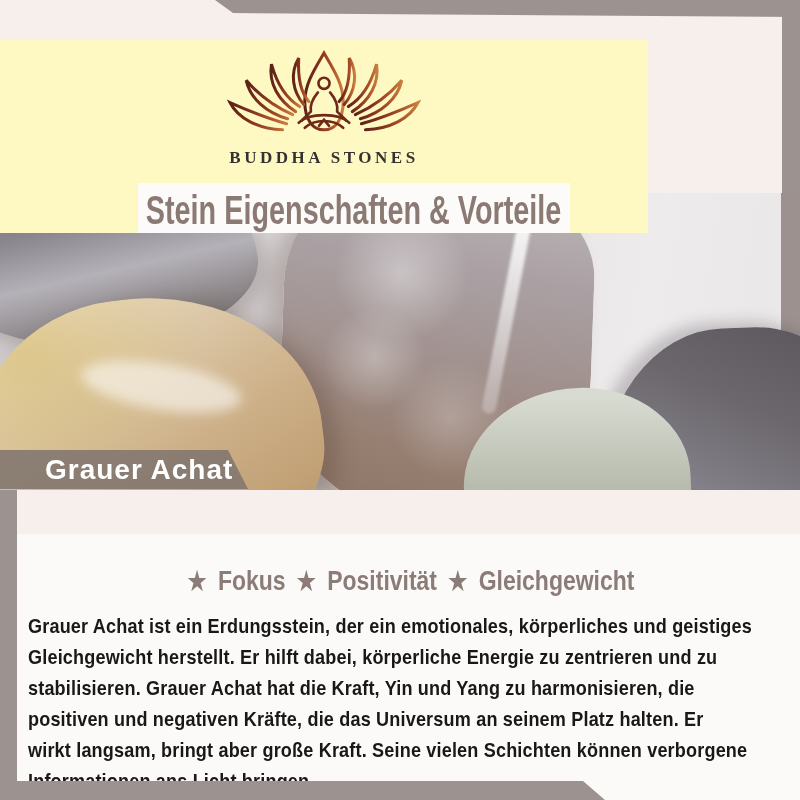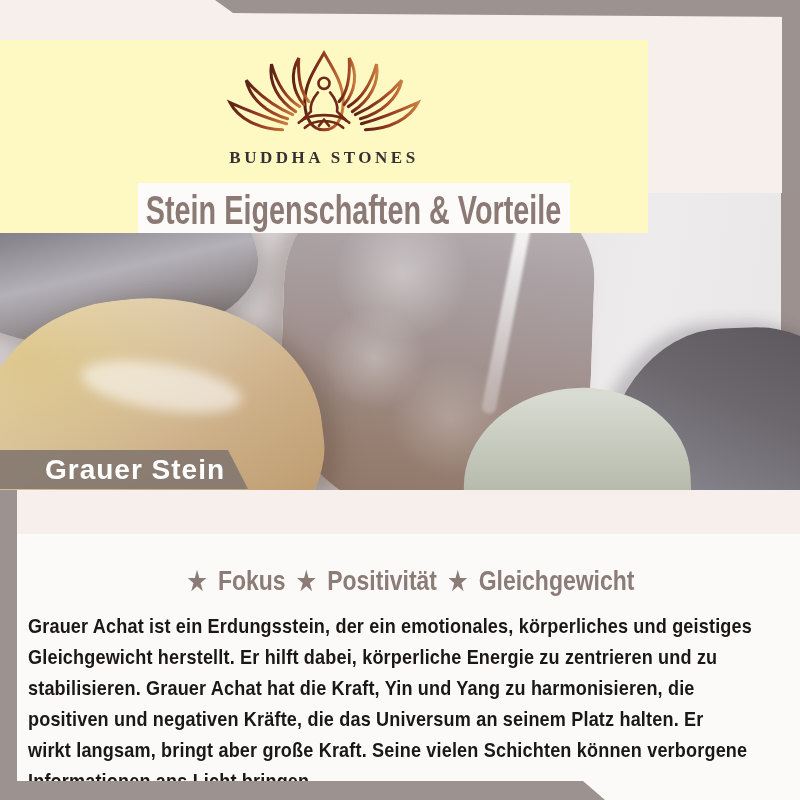--- a/index.html
+++ b/index.html
@@ -162,21 +162,21 @@
       <div class="stoneC-highlight"></div>
     </div>
     <div class="stone stoneB">
       <div class="stoneB-highlight"></div>
     </div>
     <div class="stone stoneD"></div>
     <div class="stone stoneE"></div>
   </div>
 
   <div class="labelband">
-    <div class="labeltext">Grauer Stein</div>
+    <div class="labeltext">Grauer Achat</div>
   </div>
 
   <div class="edge edge-top"></div>
   <div class="edge edge-right"></div>
   <div class="edge edge-leftbottom"></div>
 
   <div class="bottom">
     <div class="features">
       <div class="features-inner">
         <span class="star">★</span>

